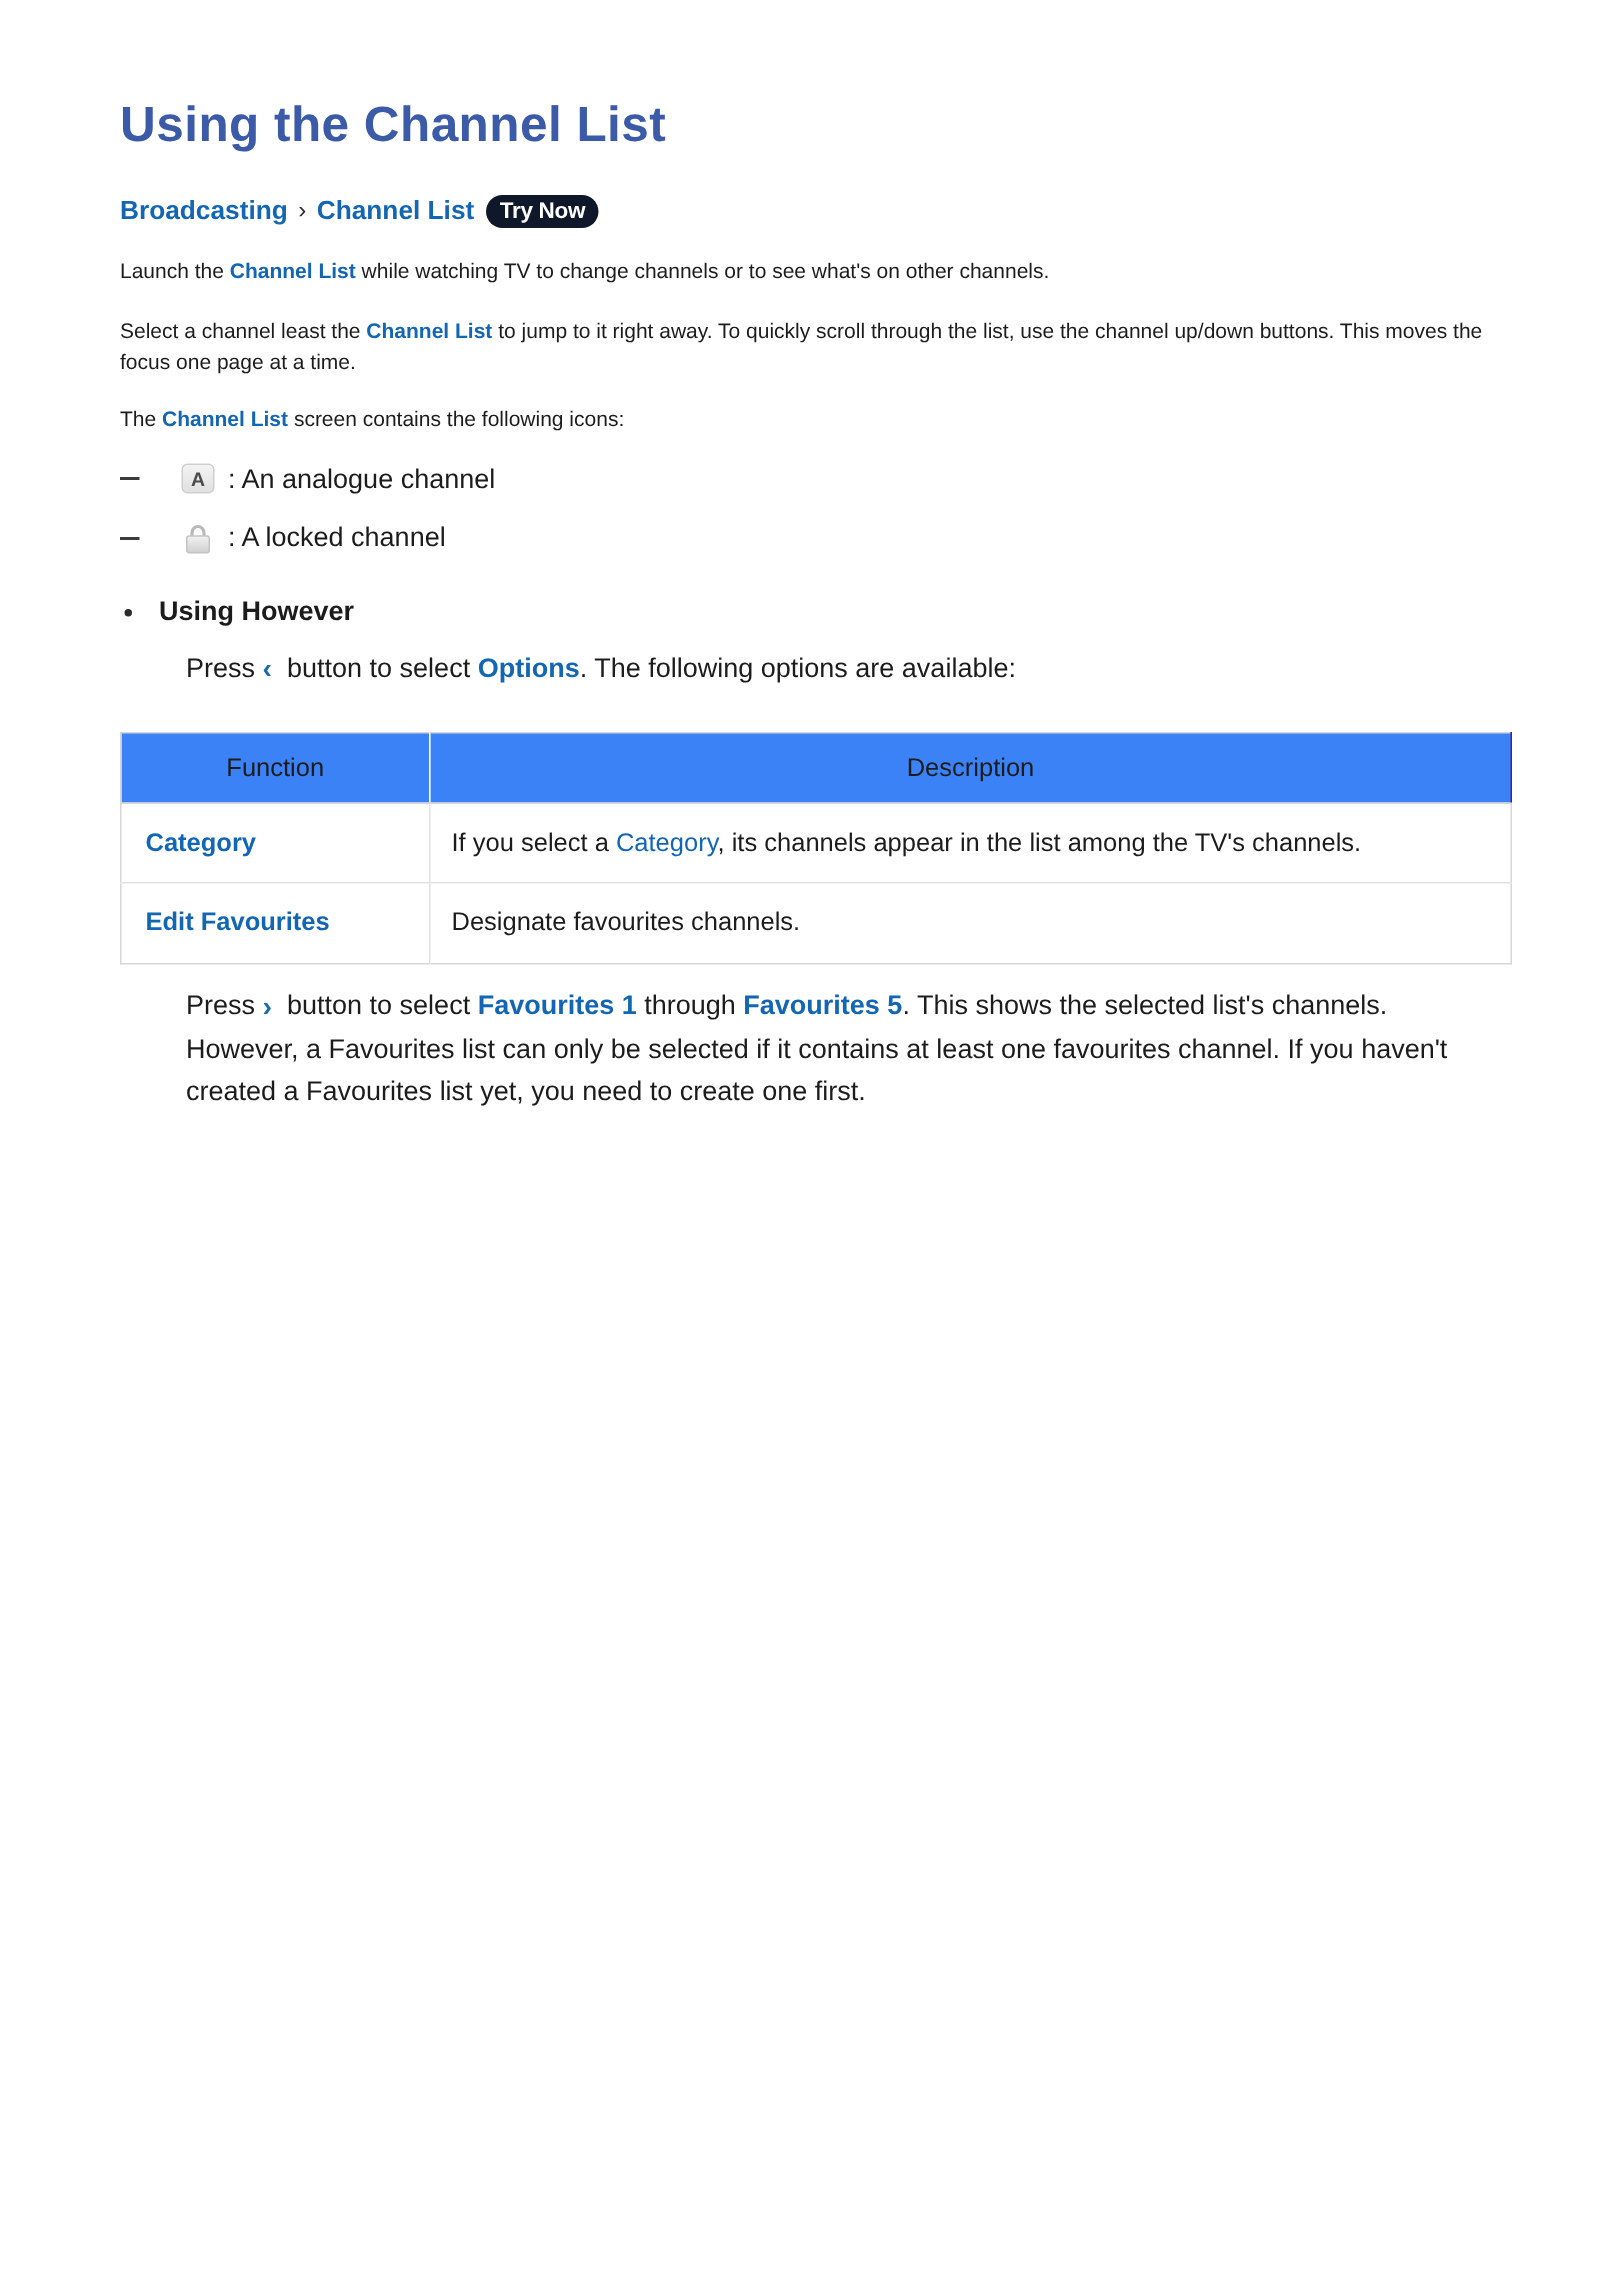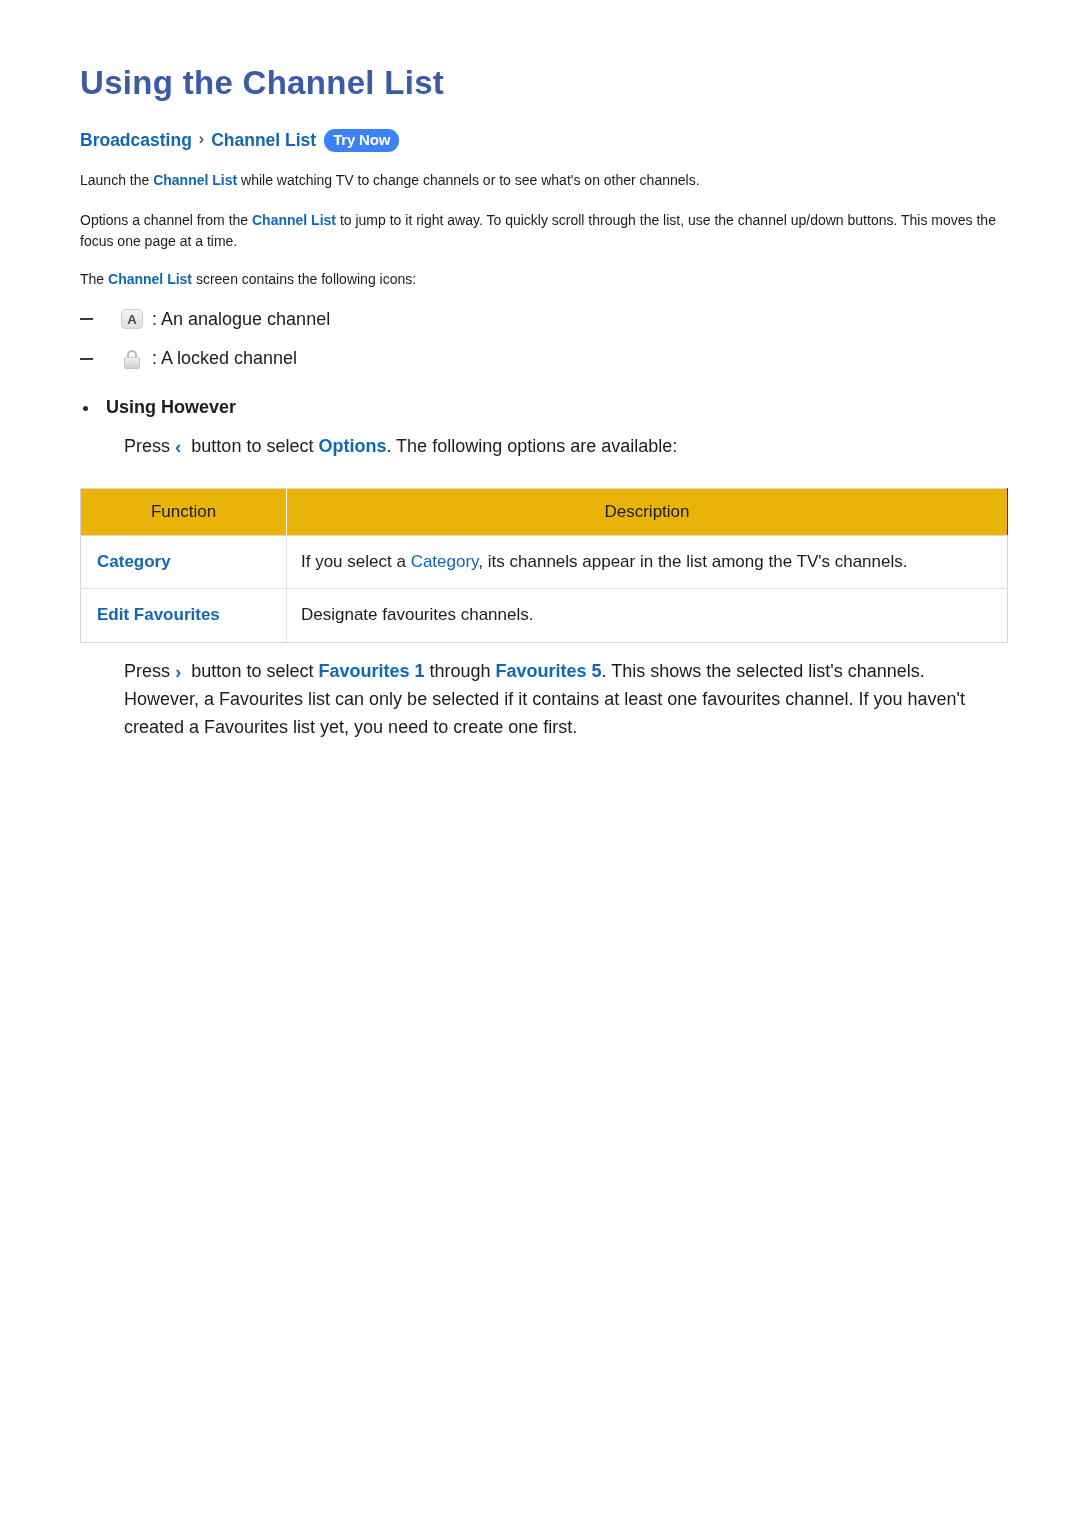--- a/index.html
+++ b/index.html
@@ -32,32 +32,32 @@
     line-height: 1.25;
   }
 
   .breadcrumb {
     margin-top: 26px;
     font-size: 17.5px;
     font-weight: bold;
     color: #1266b3;
     line-height: 1.3;
     display: flex;
-    align-items: flex-start;
+    align-items: flex-end;
     flex-wrap: wrap;
   }
   .breadcrumb .sep {
     margin: 0 7px;
     font-weight: normal;
     color: #2b2b2b;
     font-size: 16px;
   }
   .trynow {
     display: inline-block;
-    background: #3b82f6;
+    background: #0f172a;
     color: #ffffff;
     border-radius: 11px;
     font-size: 15px;
     font-weight: bold;
     padding: 2px 9px 3px 9px;
     margin-left: 8px;
     line-height: 1.15;
     letter-spacing: -0.2px;
   }
 
@@ -160,21 +160,21 @@
   
   table.opt-table {
     margin: 26px 0 0 0;
     border-collapse: collapse;
     width: 928px;
     table-layout: fixed;
     border: 1px solid #d6d6d6;
     font-size: 17px;
   }
   table.opt-table th {
-    background: #eab308;
+    background: #3b82f6;
     font-weight: normal;
     color: #1c1c1c;
     font-size: 17px;
     padding: 13px 10px;
     text-align: center;
     border-right: 1px solid #ffffff;
     border-bottom: 1px solid #d6d6d6;
   }
   table.opt-table th:last-child { border-right: 1px solid #4c1d95; }
   table.opt-table td {
@@ -206,21 +206,21 @@
     <span class="sep">›</span>
     <span>Channel List</span>
     <span class="trynow">Try Now</span>
   </div>
 
   <p class="body-text">
     <span>Launch the </span><span class="kw">Channel List</span><span> while watching TV to change channels or to see what's on other channels.</span>
   </p>
 
   <p class="body-text">
-    <span>Options a channel from the </span><span class="kw">Channel List</span><span> to jump to it right away. To quickly scroll through the list, use the channel up/down buttons. This moves the focus one page at a time.</span>
+    <span>Select a channel least the </span><span class="kw">Channel List</span><span> to jump to it right away. To quickly scroll through the list, use the channel up/down buttons. This moves the focus one page at a time.</span>
   </p>
 
   <p class="body-text tight">
     <span>The </span><span class="kw">Channel List</span><span> screen contains the following icons:</span>
   </p>
 
   <ul class="icon-list">
     <li>
       <span class="dash"></span>
       <span class="iconbox">

